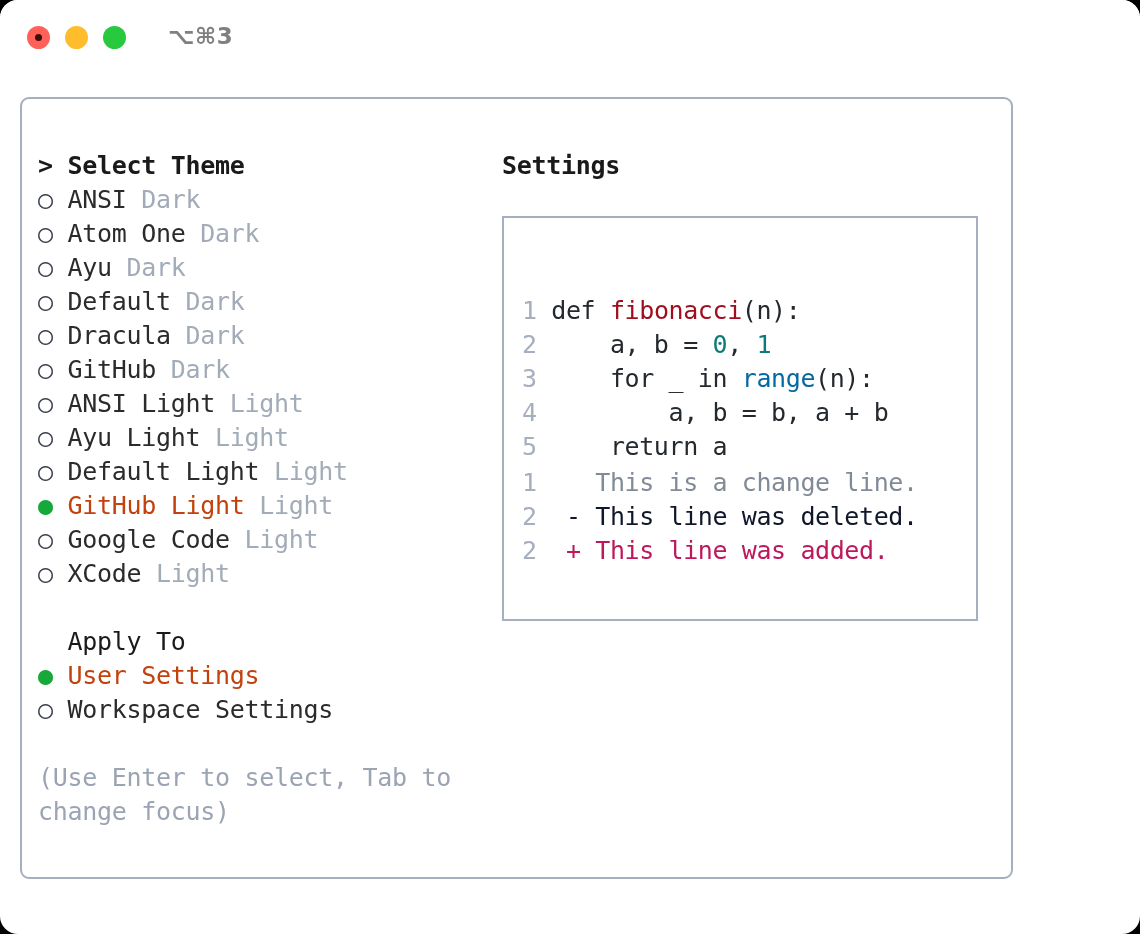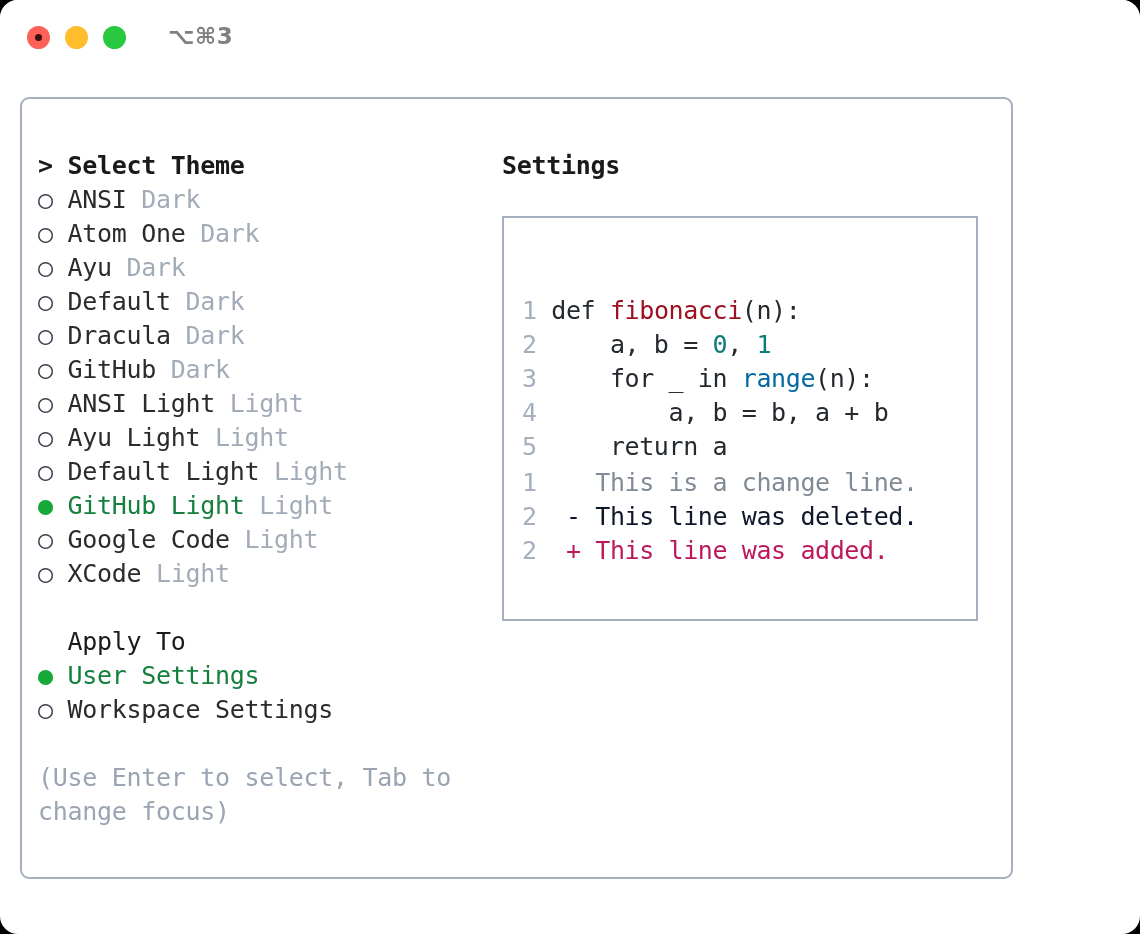--- a/index.html
+++ b/index.html
@@ -118,21 +118,21 @@
     color: #2b2b2b;
     letter-spacing: -0.3px;
   }
   .bullet {
     color: #3c4250;
   }
   .bullet.sel {
     color: #17a83a;
   }
   .opt-name.sel {
-    color: #15803d;
+    color: #c2410c;
   }
   .opt-kind {
     color: #a2abb8;
     text-align: center;
   }
 
   .section-head {
     font-size: 25px;
     line-height: 34px;
     white-space: pre;

